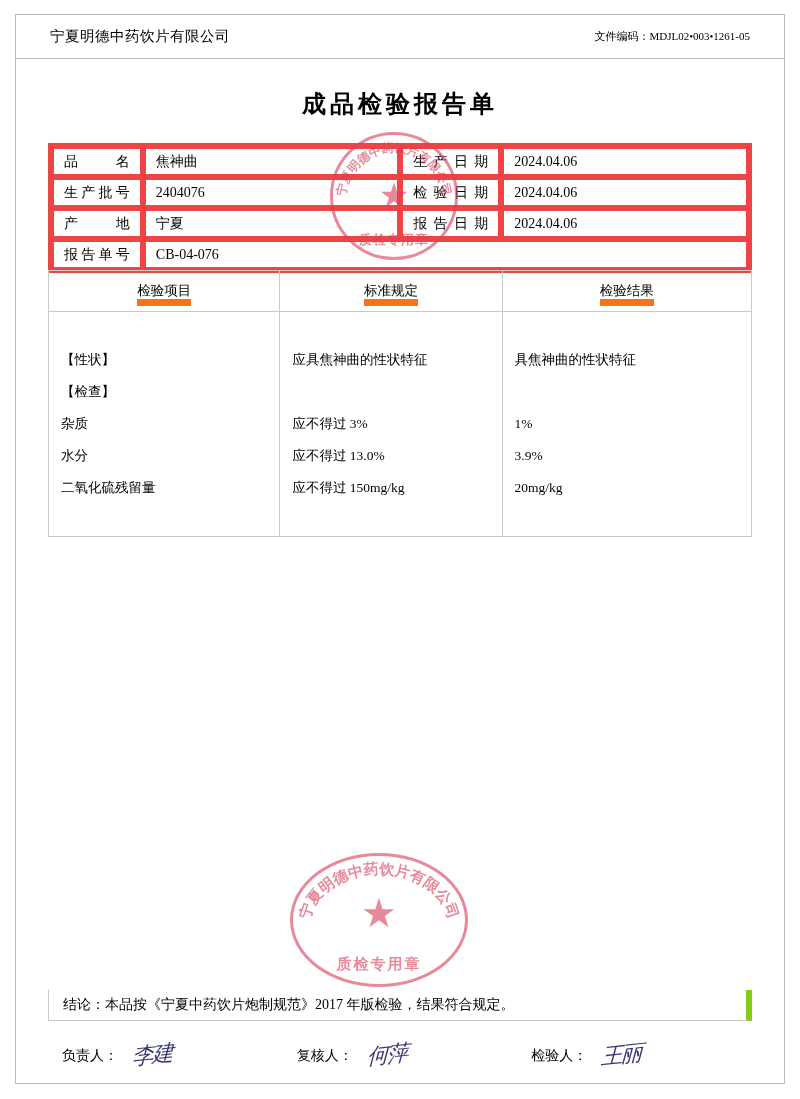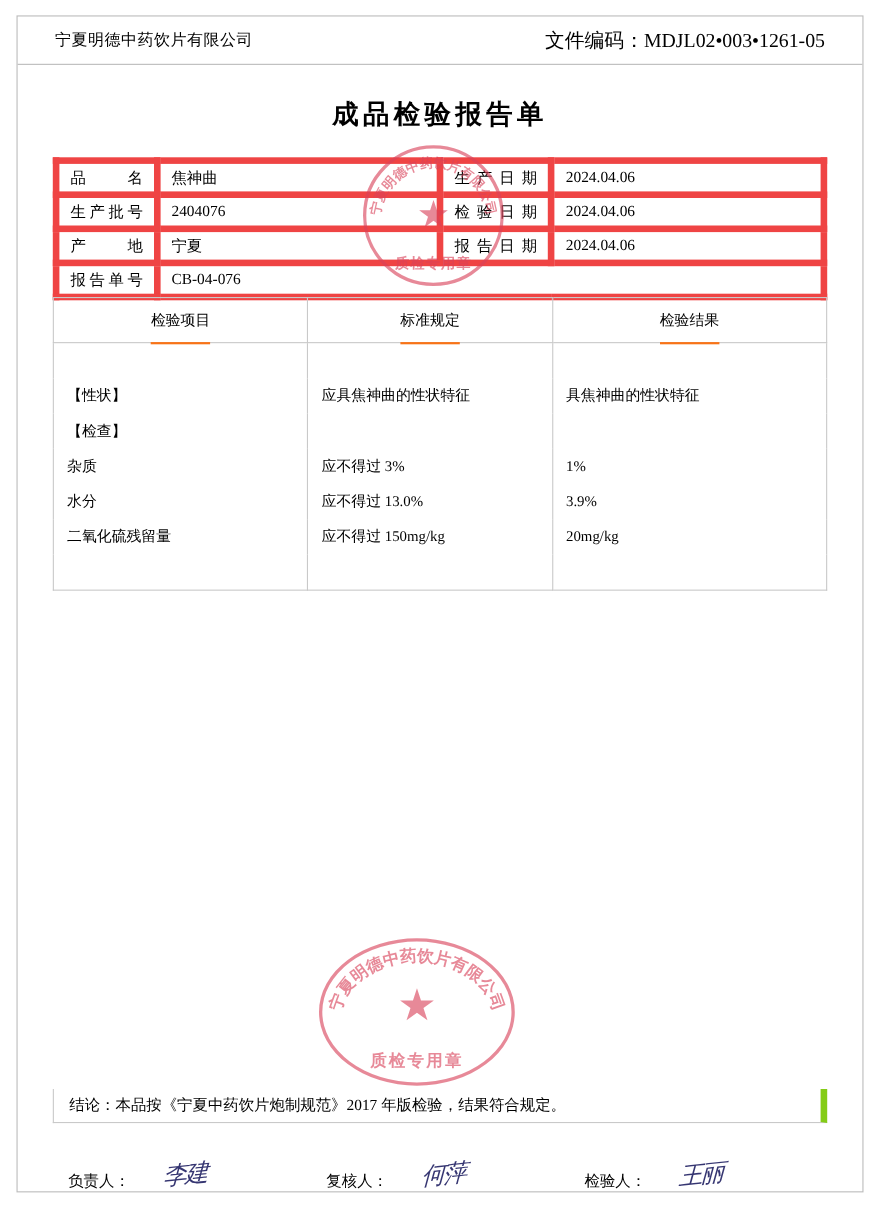--- a/index.html
+++ b/index.html
@@ -42,21 +42,21 @@
     align-items: center;
     justify-content: space-between;
     padding: 0 34px;
     border-bottom: 1px solid #bbb;
     font-size: 14.5px;
   }
   .company-name {
     letter-spacing: 0.5px;
   }
   .doc-code {
-    font-size: 18px;
+    font-size: 11px;
   }
   .title {
     position: absolute;
     top: 88px;
     left: 0;
     width: 800px;
     text-align: center;
     font-size: 24px;
     font-weight: bold;
     letter-spacing: 4px;
@@ -104,22 +104,22 @@
     font-size: 13.5px;
   }
   table.body th {
     font-weight: normal;
     height: 38px;
     border: 1px solid #c9c9c9;
     text-align: center;
     vertical-align: middle;
   }
   table.body th span {
-    border-bottom: 2px solid #f97316;
-    padding-bottom: 13px;
+    border-bottom: 7px solid #f97316;
+    padding-bottom: 1px;
     margin-top: 21px;
   }
   table.body td {
     border-left: 1px solid #c9c9c9;
     border-right: 1px solid #c9c9c9;
     height: 32px;
     padding: 0 12px;
     vertical-align: middle;
   }
   .col1 { width: 232px; }
@@ -152,25 +152,24 @@
     top: 1021px;
     width: 704px;
     height: 62px;
     box-sizing: border-box;
     display: flex;
     font-size: 14px;
   }
   .sign-cell {
     width: 234.6px;
     display: flex;
-    align-items: flex-end;
+    align-items: center;
     padding-top: 8px;
     padding-left: 14px;
     position: relative;
-    gap: 16px;
   }
   .sig {
     font-family: "DejaVu Serif", serif;
     font-style: italic;
     font-size: 22px;
     color: #1a1a5e;
     transform: rotate(-6deg) skewX(-8deg);
     margin-left: 14px;
     margin-top: -2px;
     letter-spacing: -2px;

